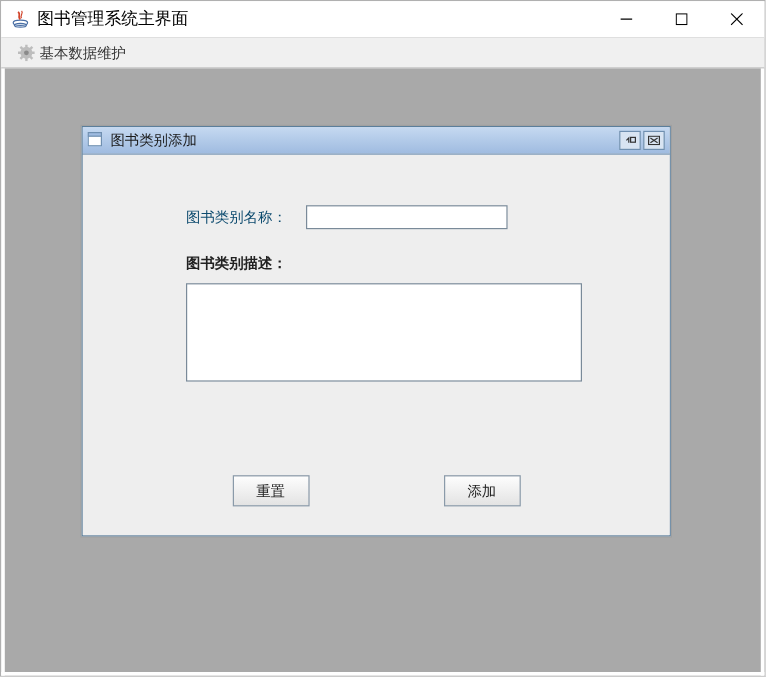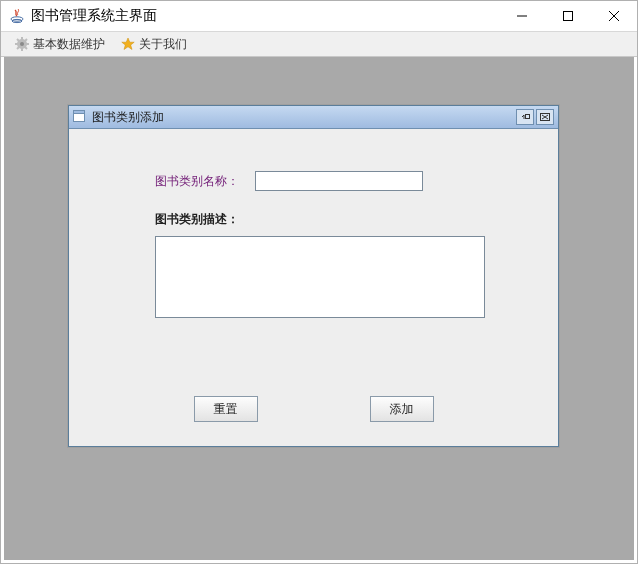--- a/index.html
+++ b/index.html
@@ -100,21 +100,21 @@
     flex: 1;
     background: #eeeeee;
     padding: 28px 28px 18px 28px;
     position: relative;
   }
   .row1 {
     display: flex; align-items: center;
     margin-left: 58px;
     margin-top: 14px;
   }
-  .row1 .label { width: 100px; text-align: left; color: #701a75; font-size: 12px; }
+  .row1 .label { width: 100px; text-align: left; color: #0c4a6e; font-size: 12px; }
   .row1 input.tf {
     width: 168px; height: 20px;
     border: 1px solid #7a8a99;
     background: #fff;
     padding: 1px 3px;
     font-size: 12px;
   }
   .row2 {
     margin-left: 58px;
     margin-top: 20px;
@@ -194,28 +194,20 @@
               <line x1="11" y1="7" x2="14" y2="7"></line>
             <line x1="2" y1="2" x2="4" y2="4"></line>
               <line x1="10" y1="10" x2="12" y2="12"></line>
             <line x1="12" y1="2" x2="10" y2="4"></line>
               <line x1="4" y1="10" x2="2" y2="12"></line>
           </g>
         </svg>
       </span>
       <span>基本数据维护</span>
     </div>
-    <div class="menu-item">
-      <span class="mi-icon star-icon">
-        <svg width="14" height="14" viewBox="0 0 14 14">
-          <polygon points="7,1 8.8,5.2 13.2,5.2 9.7,8 11,12.5 7,9.8 3,12.5 4.3,8 0.8,5.2 5.2,5.2" fill="#f2b01e" stroke="#c98c0a" stroke-width="0.5"></polygon>
-        </svg>
-      </span>
-      <span>关于我们</span>
-    </div>
   </div>
 
   <div class="content-area">
 
     <div class="internal-frame">
       <div class="if-titlebar">
         <span class="if-icon">
           <svg width="12" height="12" viewBox="0 0 12 12">
             <rect x="0.5" y="0.5" width="11" height="11" fill="#fff" stroke="#6f8fb0"></rect>
             <rect x="0.5" y="0.5" width="11" height="3" fill="#9fbbe0" stroke="#6f8fb0"></rect>

